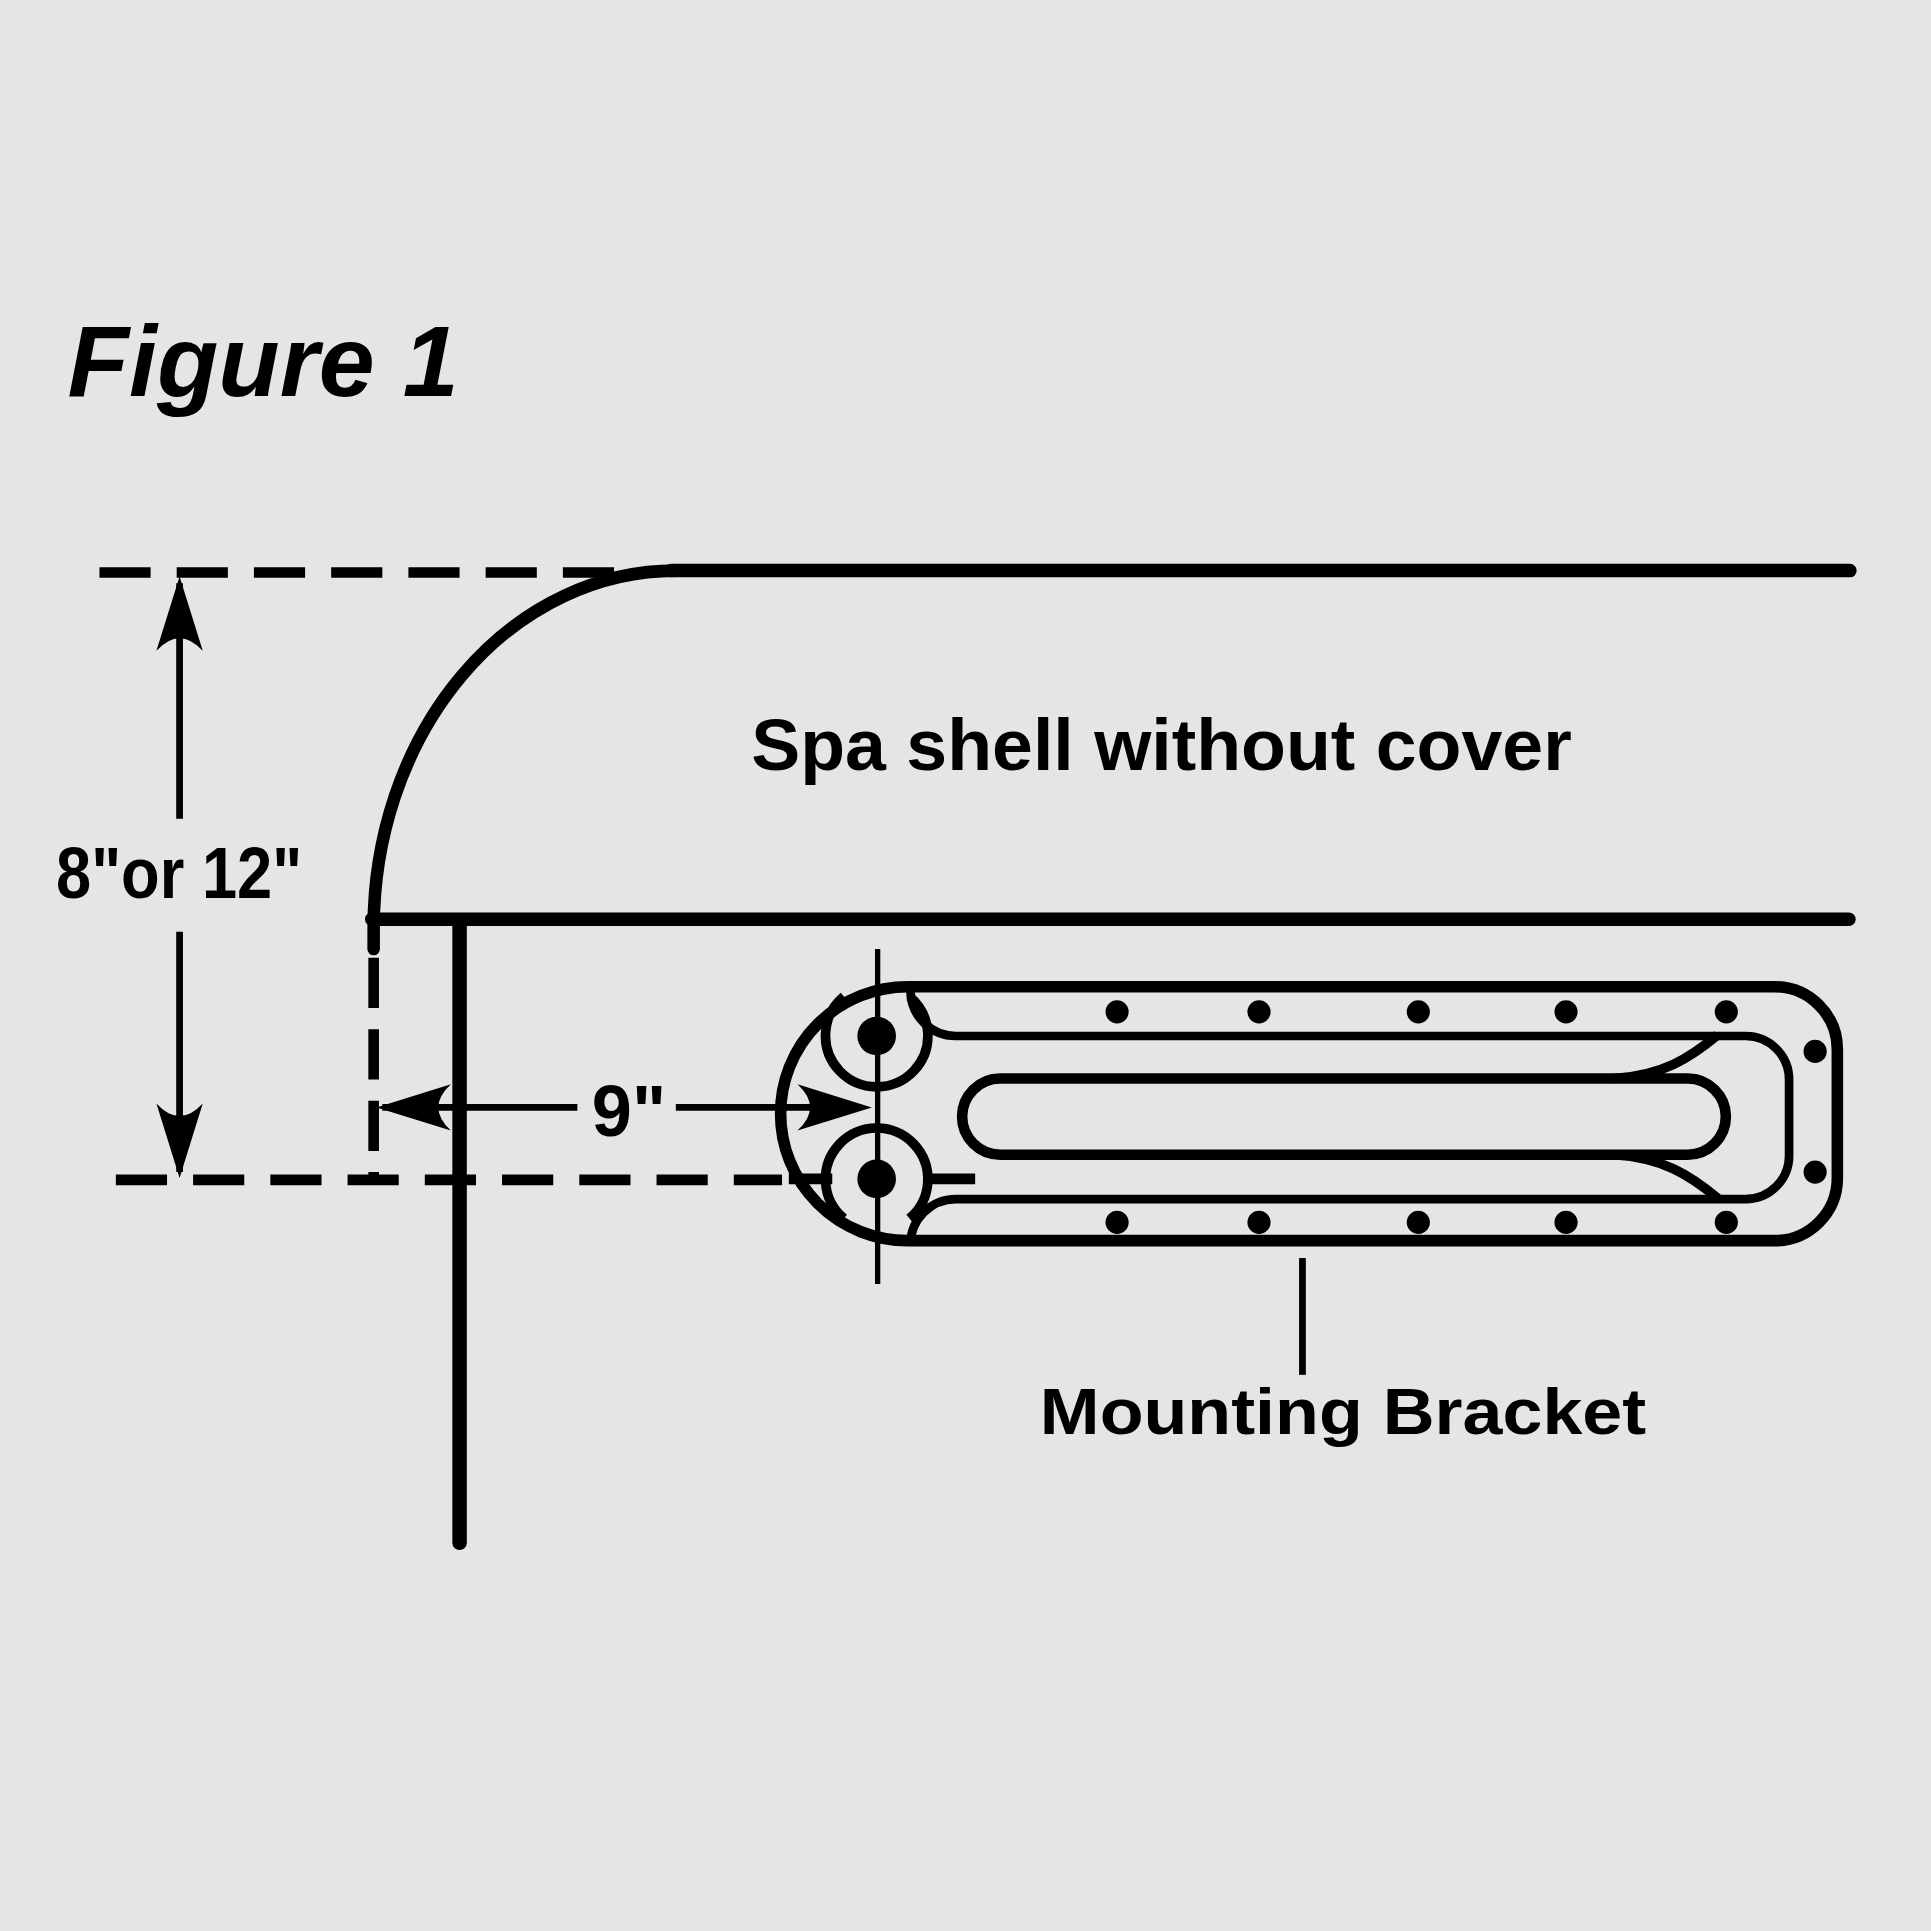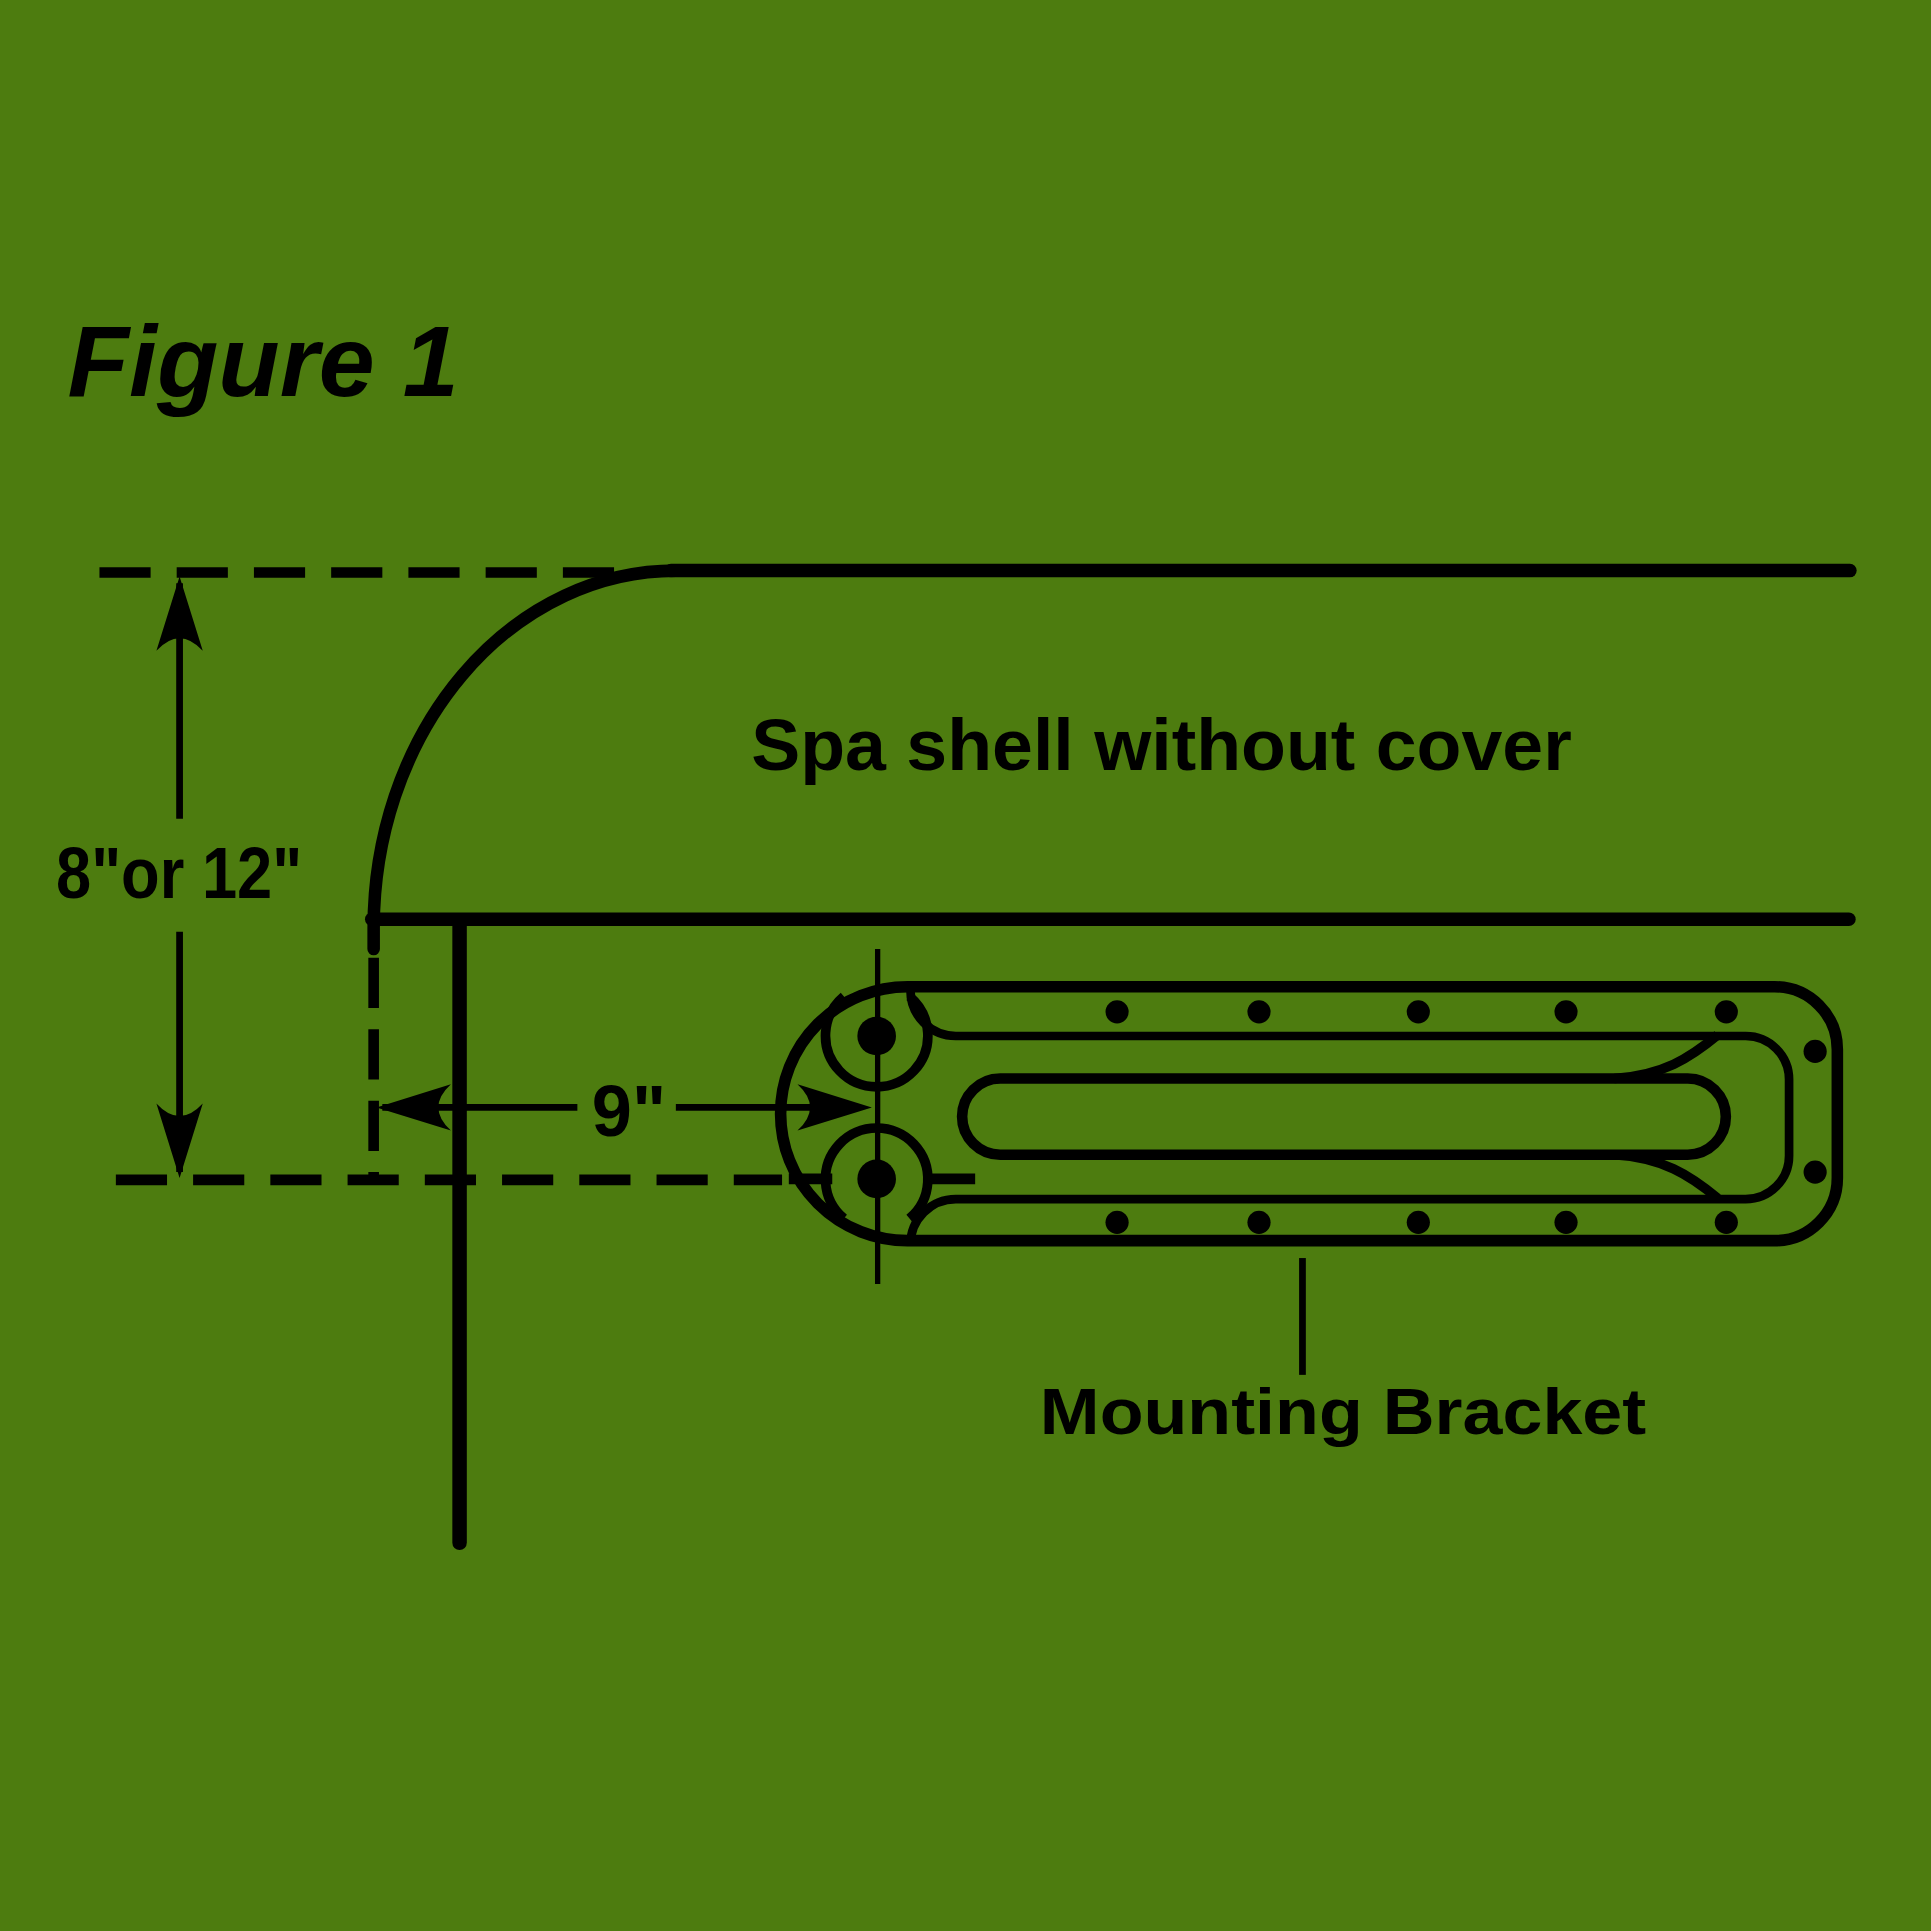--- a/index.html
+++ b/index.html
@@ -1,16 +1,16 @@
 <!DOCTYPE html>
 <html><head>
 <meta charset="utf-8">
 <style>
   html,body{margin:0;padding:0;background:#ffffff;}
-  .page{width:1931px;height:1931px;background:#4d7c0f;position:relative;overflow:hidden;}
+  .page{width:1931px;height:1931px;background:#e5e5e5;position:relative;overflow:hidden;}
   svg{display:block;}
   
   .ln{stroke:#000000;fill:none;}
   .solid{fill:#000000;stroke:none;}
   
   text{font-family:"Liberation Sans","DejaVu Sans",sans-serif;font-weight:bold;fill:#000000;}
   .t-title{font-size:104px;font-style:italic;}
   .t-label{font-size:74px;}
   .t-mb{font-size:68px;}
 </style>

